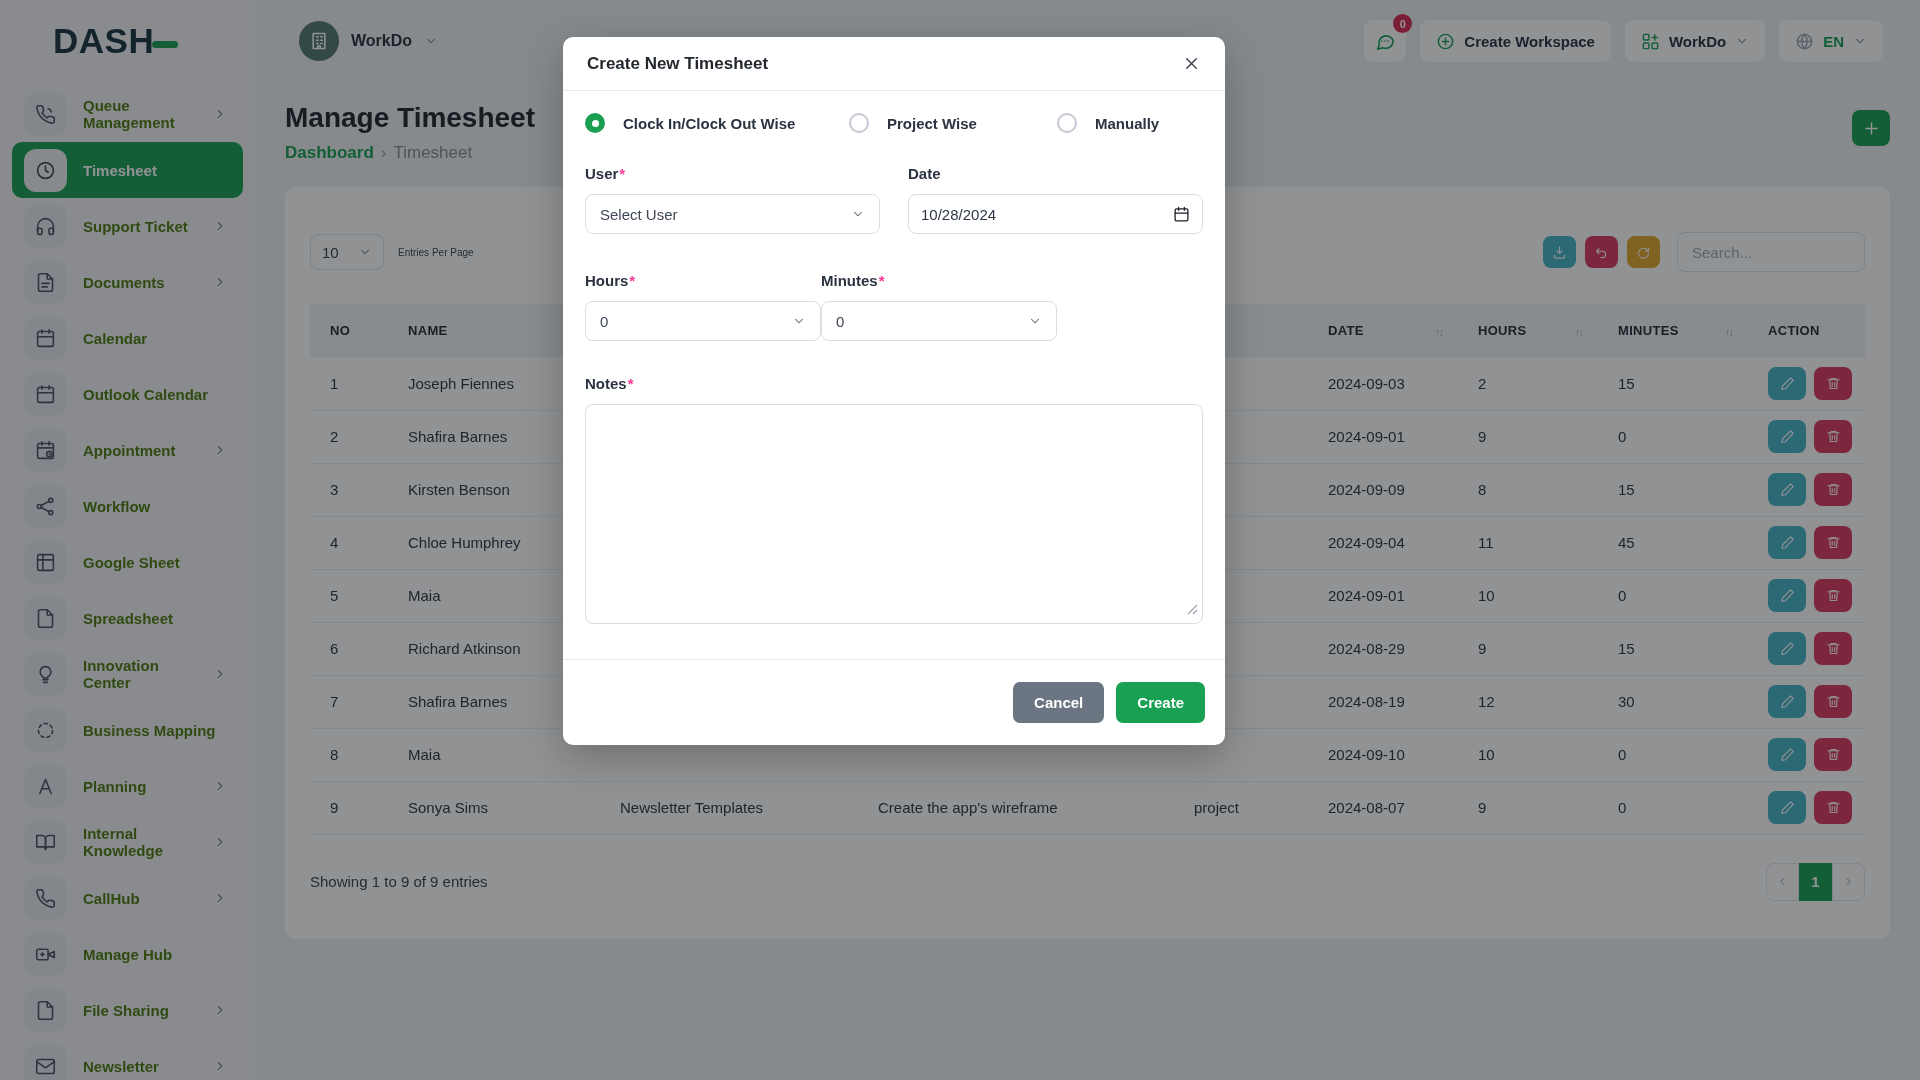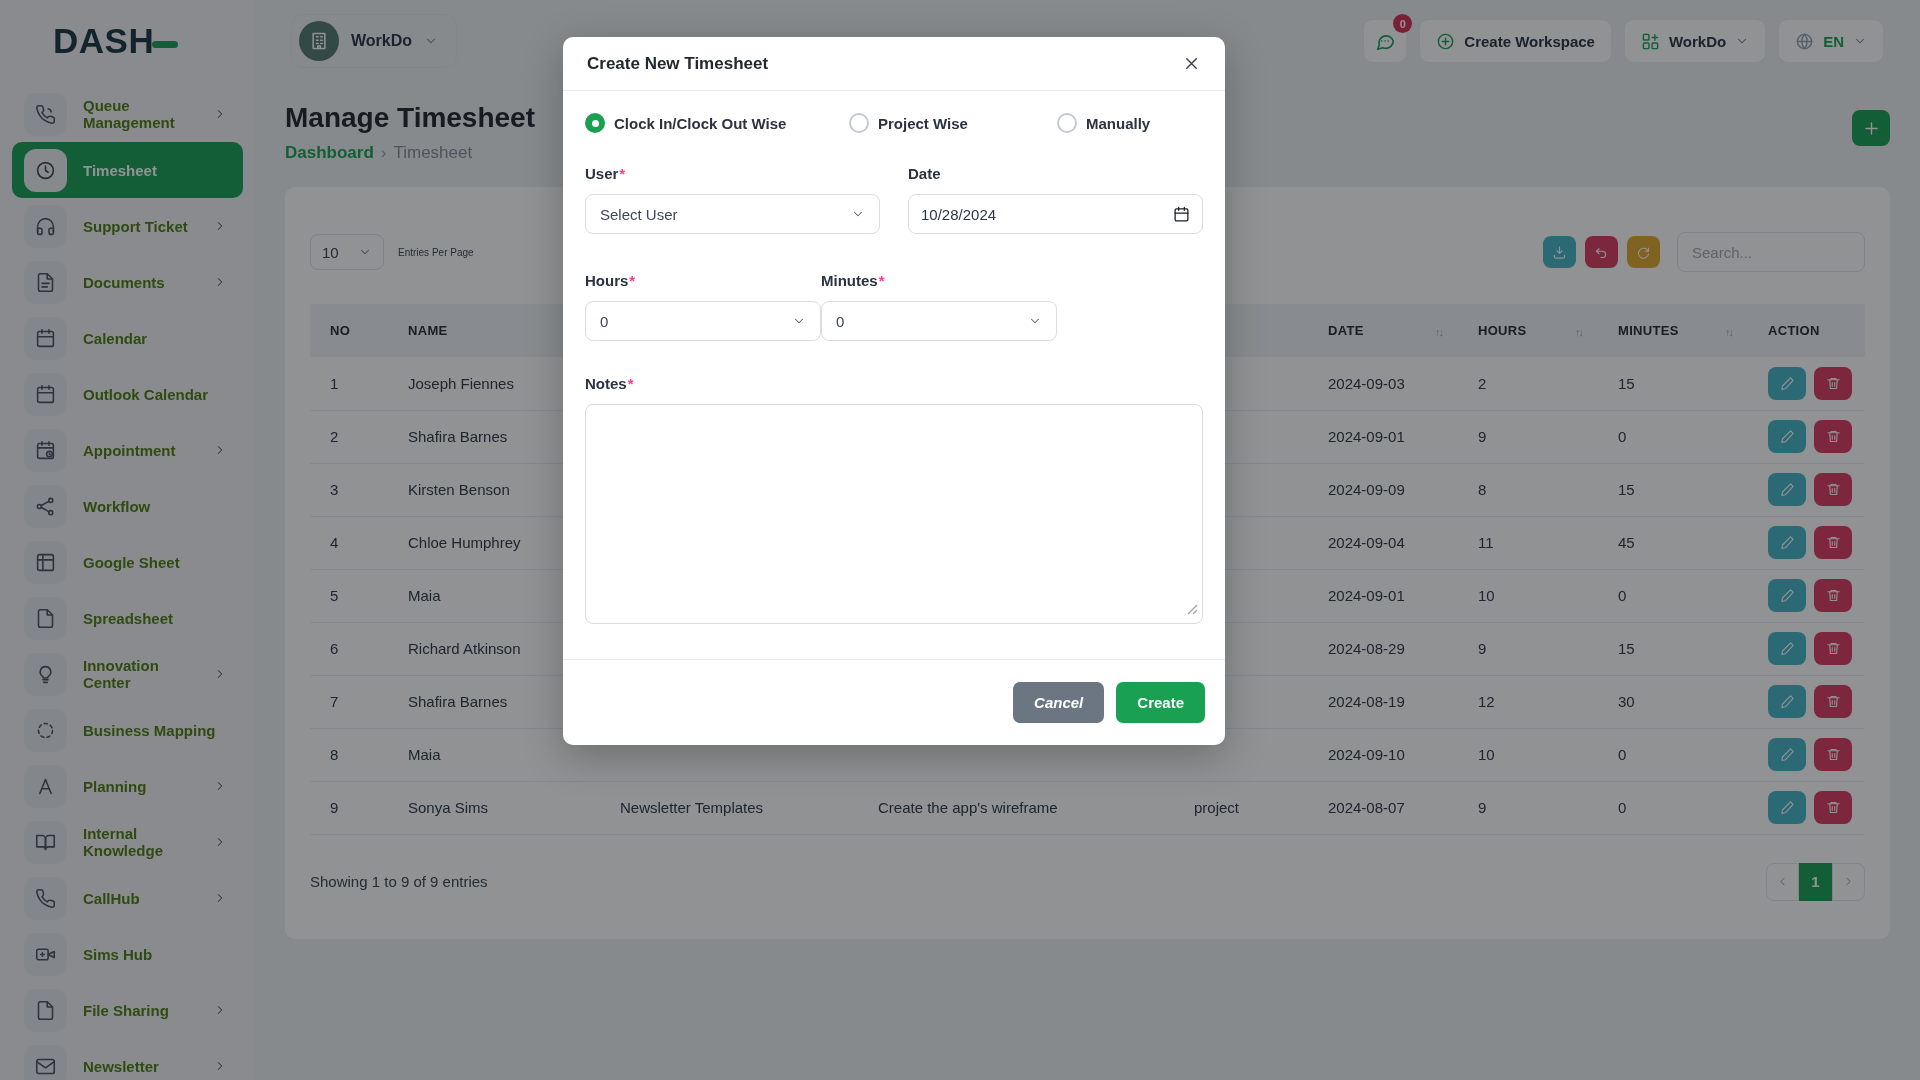--- a/index.html
+++ b/index.html
@@ -89,21 +89,21 @@
   
   .overlay{position:fixed;inset:0;background:rgba(13,17,21,.46);z-index:40;}
   .modal{position:fixed;left:563px;top:37px;width:662px;height:708px;background:#fff;border-radius:10px;z-index:60;
          box-shadow:0 12px 40px rgba(0,0,0,.25);display:flex;flex-direction:column;}
   .m-head{height:54px;display:flex;align-items:center;justify-content:space-between;padding:0 24px;border-bottom:1px solid #e8eaee;}
   .m-title{font-size:17px;font-weight:700;color:#23292f;}
   .m-close{border:none;background:none;color:#3c4452;cursor:pointer;display:grid;place-items:center;}
   .m-close svg{width:19px;height:19px;}
   .m-body{flex:1;padding:22px 22px 0 22px;}
   .radio-row{display:flex;align-items:center;}
-  .radio-item{display:flex;align-items:center;gap:9px;cursor:pointer;}
+  .radio-item{display:flex;align-items:center;gap:18px;cursor:pointer;}
   .radio-item:nth-child(1){width:264px;}
   .radio-item:nth-child(2){width:208px;}
   .radio{width:20px;height:20px;border-radius:50%;border:2px solid #c3c9d2;background:#fff;position:relative;flex:0 0 auto;}
   .radio.checked{border:none;background:var(--primary);}
   .radio.checked::after{content:"";position:absolute;left:6.5px;top:6.5px;width:7px;height:7px;border-radius:50%;background:#fff;}
   .radio-label{font-size:15px;font-weight:600;color:#2b3340;}
   .f-label{font-size:15px;font-weight:700;color:#2b3340;margin-bottom:12px;}
   .req{color:#fd3995;margin-left:1px;}
   .m-grid{display:grid;grid-template-columns:1fr 1fr;gap:28px;margin-top:32px;}
   .hm-grid{display:grid;grid-template-columns:236px 236px;margin-top:38px;}
@@ -112,21 +112,21 @@
   .date-box{height:40px;border:1px solid #d9dde2;border-radius:8px;display:flex;align-items:center;padding:0 12px;background:#fff;}
   .date-box input{flex:1;border:none;outline:none;font-size:15px;color:#2e3744;background:transparent;}
   .date-ico{color:#1a1f26;display:grid;place-items:center;cursor:pointer;}
   .date-ico svg{width:17px;height:17px;}
   .notes-wrap{margin-top:34px;}
   .ta-wrap{position:relative;}
   textarea{width:100%;height:220px;border:1px solid #d9dde2;border-radius:8px;resize:none;outline:none;padding:12px 14px;font-size:15px;color:#2e3744;display:block;}
   .ta-grip{position:absolute;right:5px;bottom:5px;color:#9aa2ad;}
   .m-foot{margin-top:auto;border-top:1px solid #e8eaee;padding:22px 20px 22px 20px;display:flex;justify-content:flex-end;gap:12px;}
   .btn{border:none;border-radius:7px;padding:0 21px;height:41px;font-size:15px;font-weight:600;color:#fff;cursor:pointer;}
-  .btn-cancel{background:#6b7682;font-style:italic;}
+  .btn-cancel{background:#6b7682;}
   .btn-create{background:var(--primary);}
 </style>
 </head>
 <body>
 
 <div class="app">
   <aside class="sidebar">
     <div class="logo">
       <span class="logo-text">DASH</span>
       <span class="logo-bar"></span>
@@ -311,21 +311,21 @@
           </span>
         </div>
         <div class="side-item">
           <span class="icon-box">
             <svg viewBox="0 0 24 24" fill="none" stroke="currentColor" stroke-width="1.8" stroke-linecap="round" stroke-linejoin="round" width="100%" height="100%" style="display:block;max-width:22px;max-height:22px">
               <rect x="2" y="6" width="13" height="12" rx="2"></rect>
               <path d="M22 8.5l-7 3.5 7 3.5z"></path>
               <path d="M8.5 10v4M6.5 12h4"></path>
             </svg>
           </span>
-          <span class="side-label">Sims Hub</span>
+          <span class="side-label">Manage Hub</span>
         </div>
         <div class="side-item">
           <span class="icon-box">
             <svg viewBox="0 0 24 24" fill="none" stroke="currentColor" stroke-width="1.8" stroke-linecap="round" stroke-linejoin="round" width="100%" height="100%" style="display:block;max-width:22px;max-height:22px">
               <path d="M14 2H6a2 2 0 0 0-2 2v16a2 2 0 0 0 2 2h12a2 2 0 0 0 2-2V8z"></path>
               <path d="M14 2v6h6"></path>
             </svg>
           </span>
           <span class="side-label">File Sharing</span>
           <span class="side-chev">

